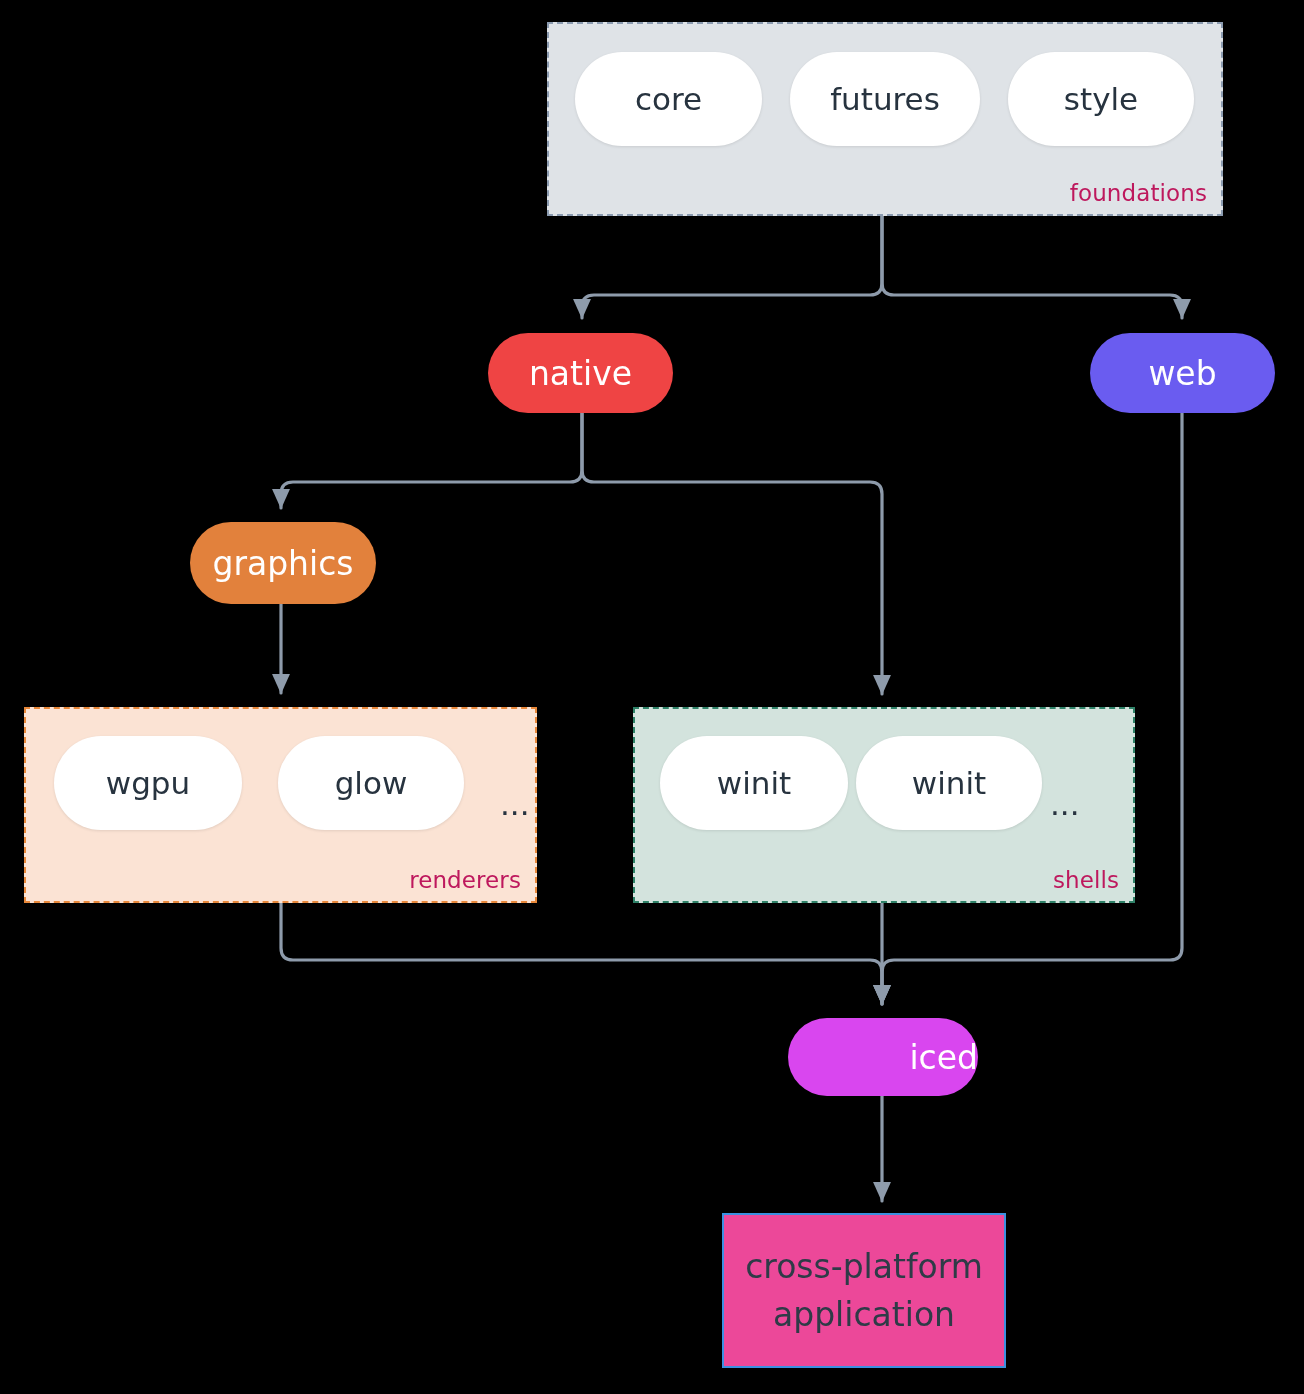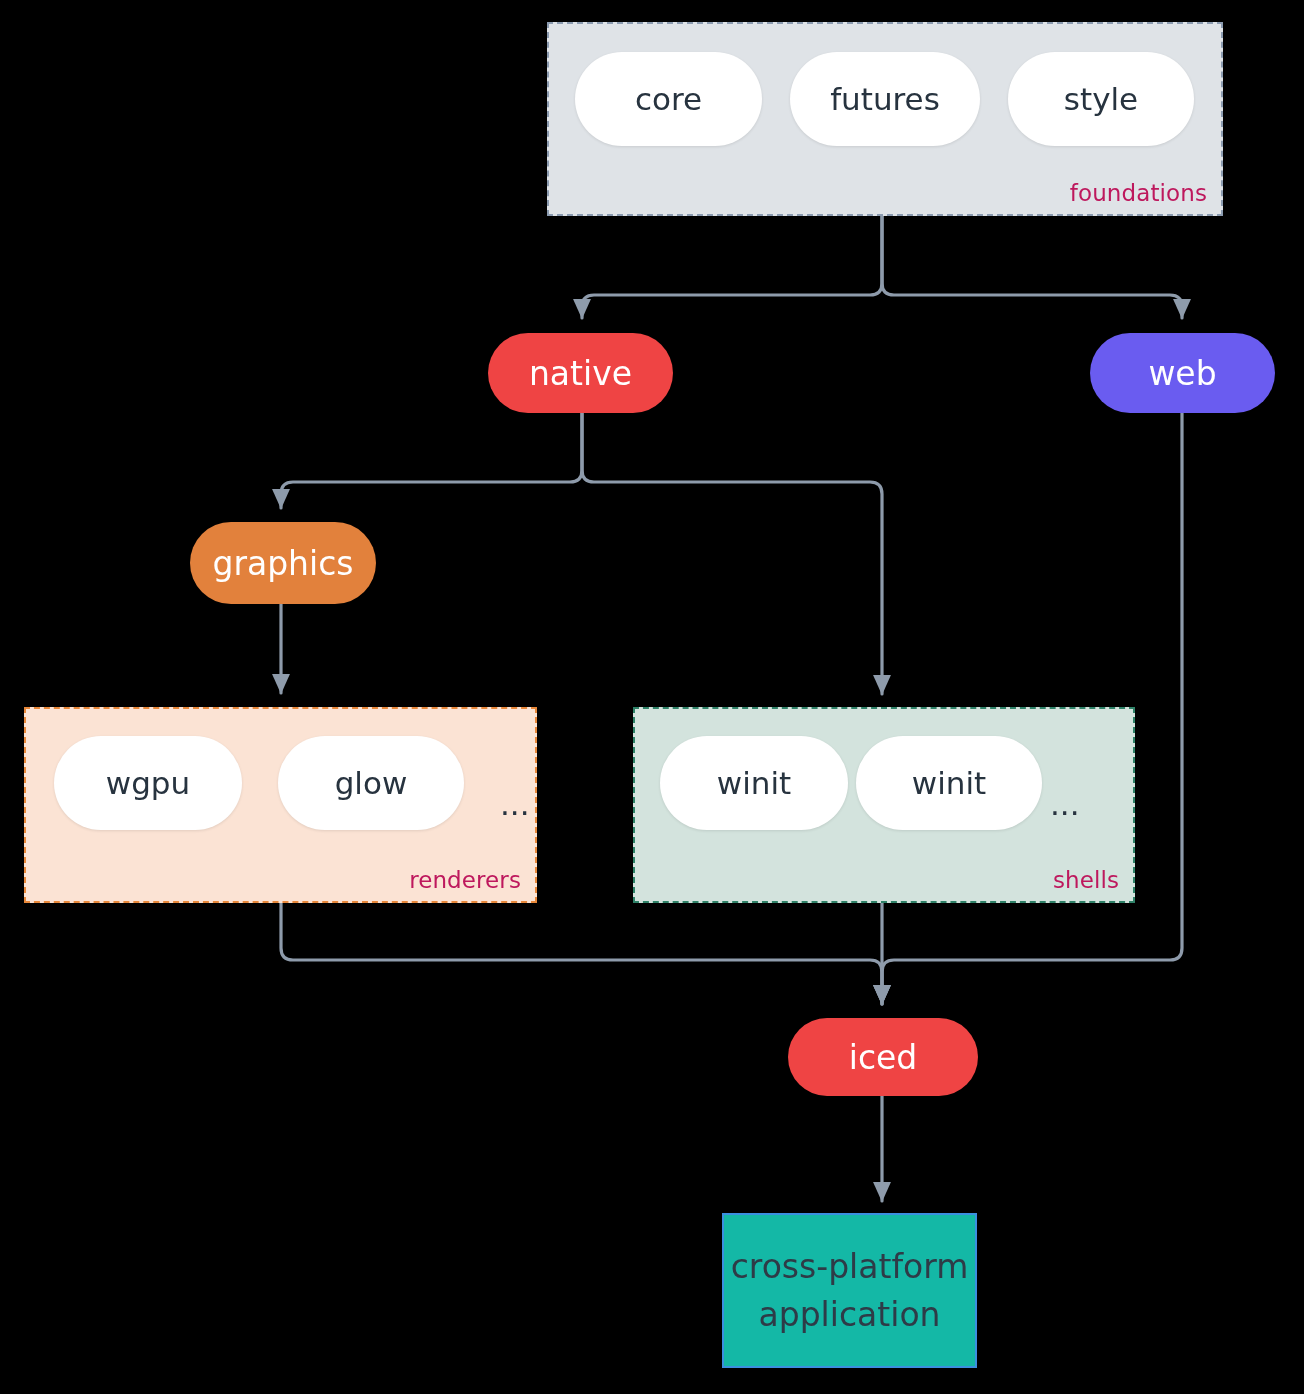--- a/index.html
+++ b/index.html
@@ -182,23 +182,23 @@
   </div>
 
   <div class="node" style="left:1090px; top:333px; width:185px; height:80px; background:#6a5cf0;text-align:right;">
     <span>web</span>
   </div>
 
   <div class="node" style="left:190px; top:522px; width:186px; height:82px; background:#e2813c;">
     <span>graphics</span>
   </div>
 
-  <div class="node" style="left:788px; top:1018px; width:190px; height:78px; background:#ef4444;">
+  <div class="node" style="left:788px; top:1018px; width:190px; height:78px; background:#d946ef;justify-content:flex-end;">
     <span>iced</span>
   </div>
 
-  <div class="rect-node" style="left:722px; top:1213px; width:255px; height:155px;
-              background:#14b8a6; border-color:#3b90e0;">
+  <div class="rect-node" style="left:722px; top:1213px; width:284px; height:155px;
+              background:#ec4899; border-color:#3b90e0;">
     <span>cross-platform</span>
     <span>application</span>
   </div>
 
 </div>
 
 </body></html>

